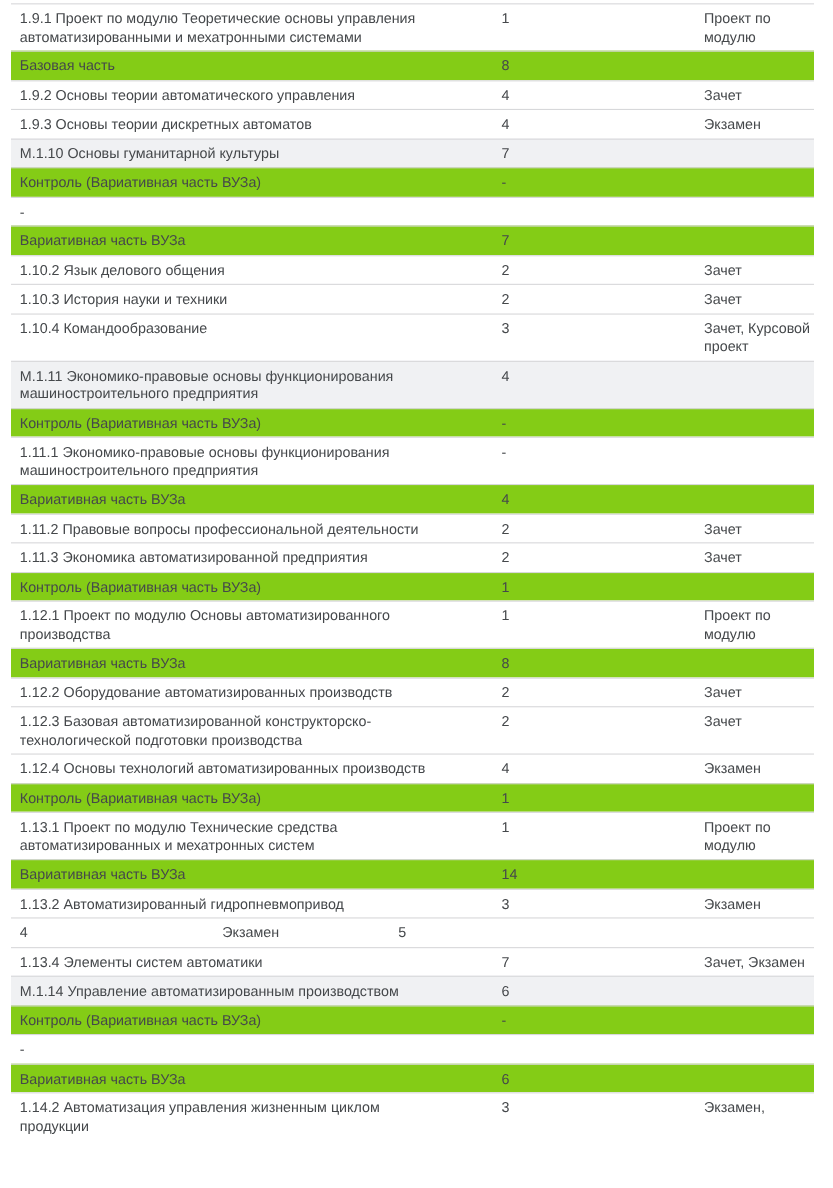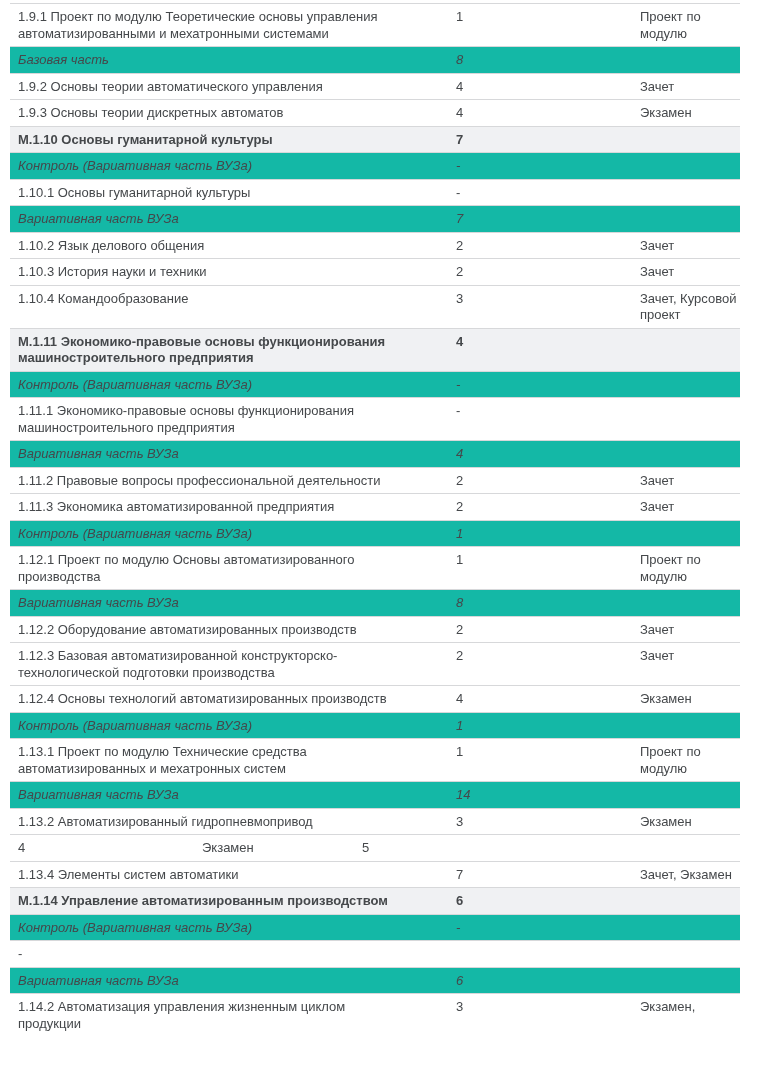--- a/index.html
+++ b/index.html
@@ -18,25 +18,24 @@
     width: 730px;
   }
   .row {
     display: flex;
     border-top: 1px solid #d7d8da;
     background: #ffffff;
     gap: 48px;
   }
   .row.module {
     background: #f0f1f3;
-    font-weight: bold;
+    font-weight: normal;
   }
   .row.section {
-    background: #14b8a6;
-    font-style: italic;
+    background: #84cc16;
     align-items: flex-end;
   }
   .cell {
     box-sizing: border-box;
     font-size: 13px;
     line-height: 16.5px;
     color: #45484b;
     padding: 5px 8px 4px 8px;
     word-wrap: break-word;
   }
@@ -79,21 +78,20 @@
       <div class="cell assessment"></div>
       <div class="cell semesters"></div>
     </div>
     <div class="row section">
       <div class="cell name">Контроль (Вариативная часть ВУЗа)</div>
       <div class="cell credits">-</div>
       <div class="cell assessment"></div>
       <div class="cell semesters"></div>
     </div>
     <div class="row course">
-      <div class="cell name">1.10.1 Основы гуманитарной культуры</div>
       <div class="cell credits">-</div>
       <div class="cell assessment"></div>
       <div class="cell semesters"></div>
     </div>
     <div class="row section">
       <div class="cell name">Вариативная часть ВУЗа</div>
       <div class="cell credits">7</div>
       <div class="cell assessment"></div>
       <div class="cell semesters"></div>
     </div>

